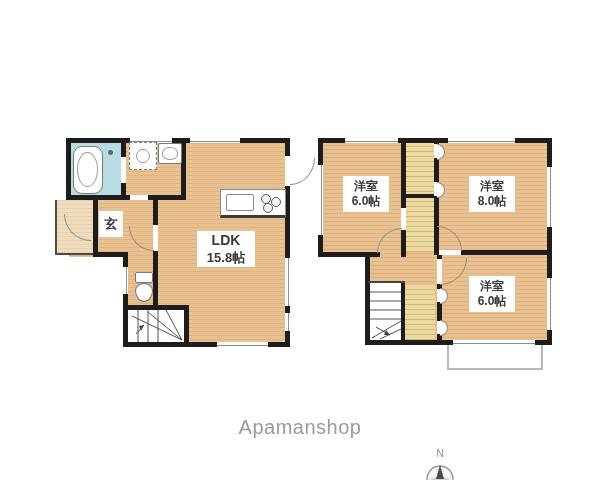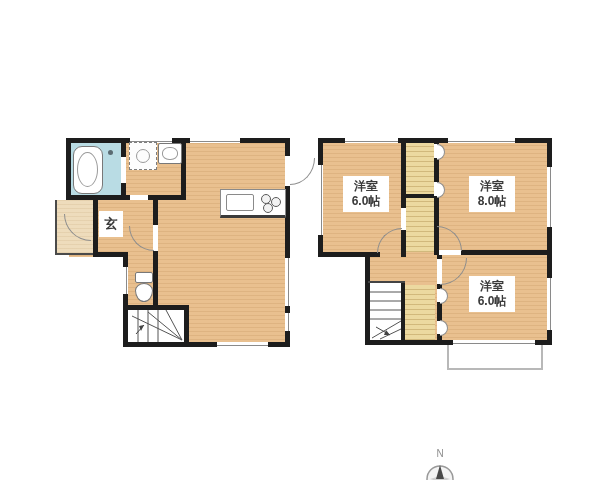--- a/index.html
+++ b/index.html
@@ -123,20 +123,24 @@
           <line x1="54" y1="30" x2="20" y2="2"></line>
           <line x1="54" y1="30" x2="38" y2="0"></line>
         <path d="M8 24 L16 15" stroke="#444"></path>
           <path d="M16 15 l-5 1 l2 5 z" fill="#444" stroke="none"></path>
       </g>
     </svg>
 
     <div class="abs rlabel lbl-md" style="left:99px;top:211px;width:24px;height:26px;">
       <span class="l1">玄</span>
     </div>
+    <div class="abs rlabel" style="left:197px;top:231px;width:58px;height:36px;font-size:14px;">
+      <span class="l1">LDK</span>
+      <span class="l2" style="font-size:13px;">15.8帖</span>
+    </div>
   </div>
 
   <div class="abs" style="left:310px;top:0;width:290px;height:390px;">
 
     <div class="abs wood" style="left:11px;top:141px;width:228px;height:201px;z-index:1;"></div>
     <div class="abs white" style="left:6px;top:257px;width:49px;height:89px;z-index:2;"></div>
 
     <div class="abs closet" style="left:96px;top:143px;width:28px;height:109px;z-index:3;"></div>
     <div class="abs closet" style="left:95px;top:285px;width:30px;height:55px;z-index:3;"></div>
 
@@ -201,20 +205,21 @@
     <div class="abs rlabel lbl-sm" style="left:159px;top:176px;width:46px;height:36px;">
       <span class="l1">洋室</span>
       <span class="l2">8.0帖</span>
     </div>
     <div class="abs rlabel lbl-sm" style="left:159px;top:276px;width:46px;height:36px;">
       <span class="l1">洋室</span>
       <span class="l2">6.0帖</span>
     </div>
   </div>
 
+  <div class="abs brand" style="left:180px;top:416px;width:240px;">Apamanshop</div>
 
   <div class="abs compass" style="left:422px;top:448px;width:36px;height:40px;">
     <div style="line-height:12px;">N</div>
     <svg width="36" height="28" viewBox="0 0 36 28" style="margin-top:2px;">
       <circle cx="18" cy="17" r="13" fill="#f4f4f4" stroke="#9a9a9a" stroke-width="1.5"></circle>
       <polygon points="8,17 18,14 28,17 18,20" fill="#cfcfcf"></polygon>
       <polygon points="18,3 14,17 22,17" fill="#4a4a4a"></polygon>
     </svg>
   </div>
 

